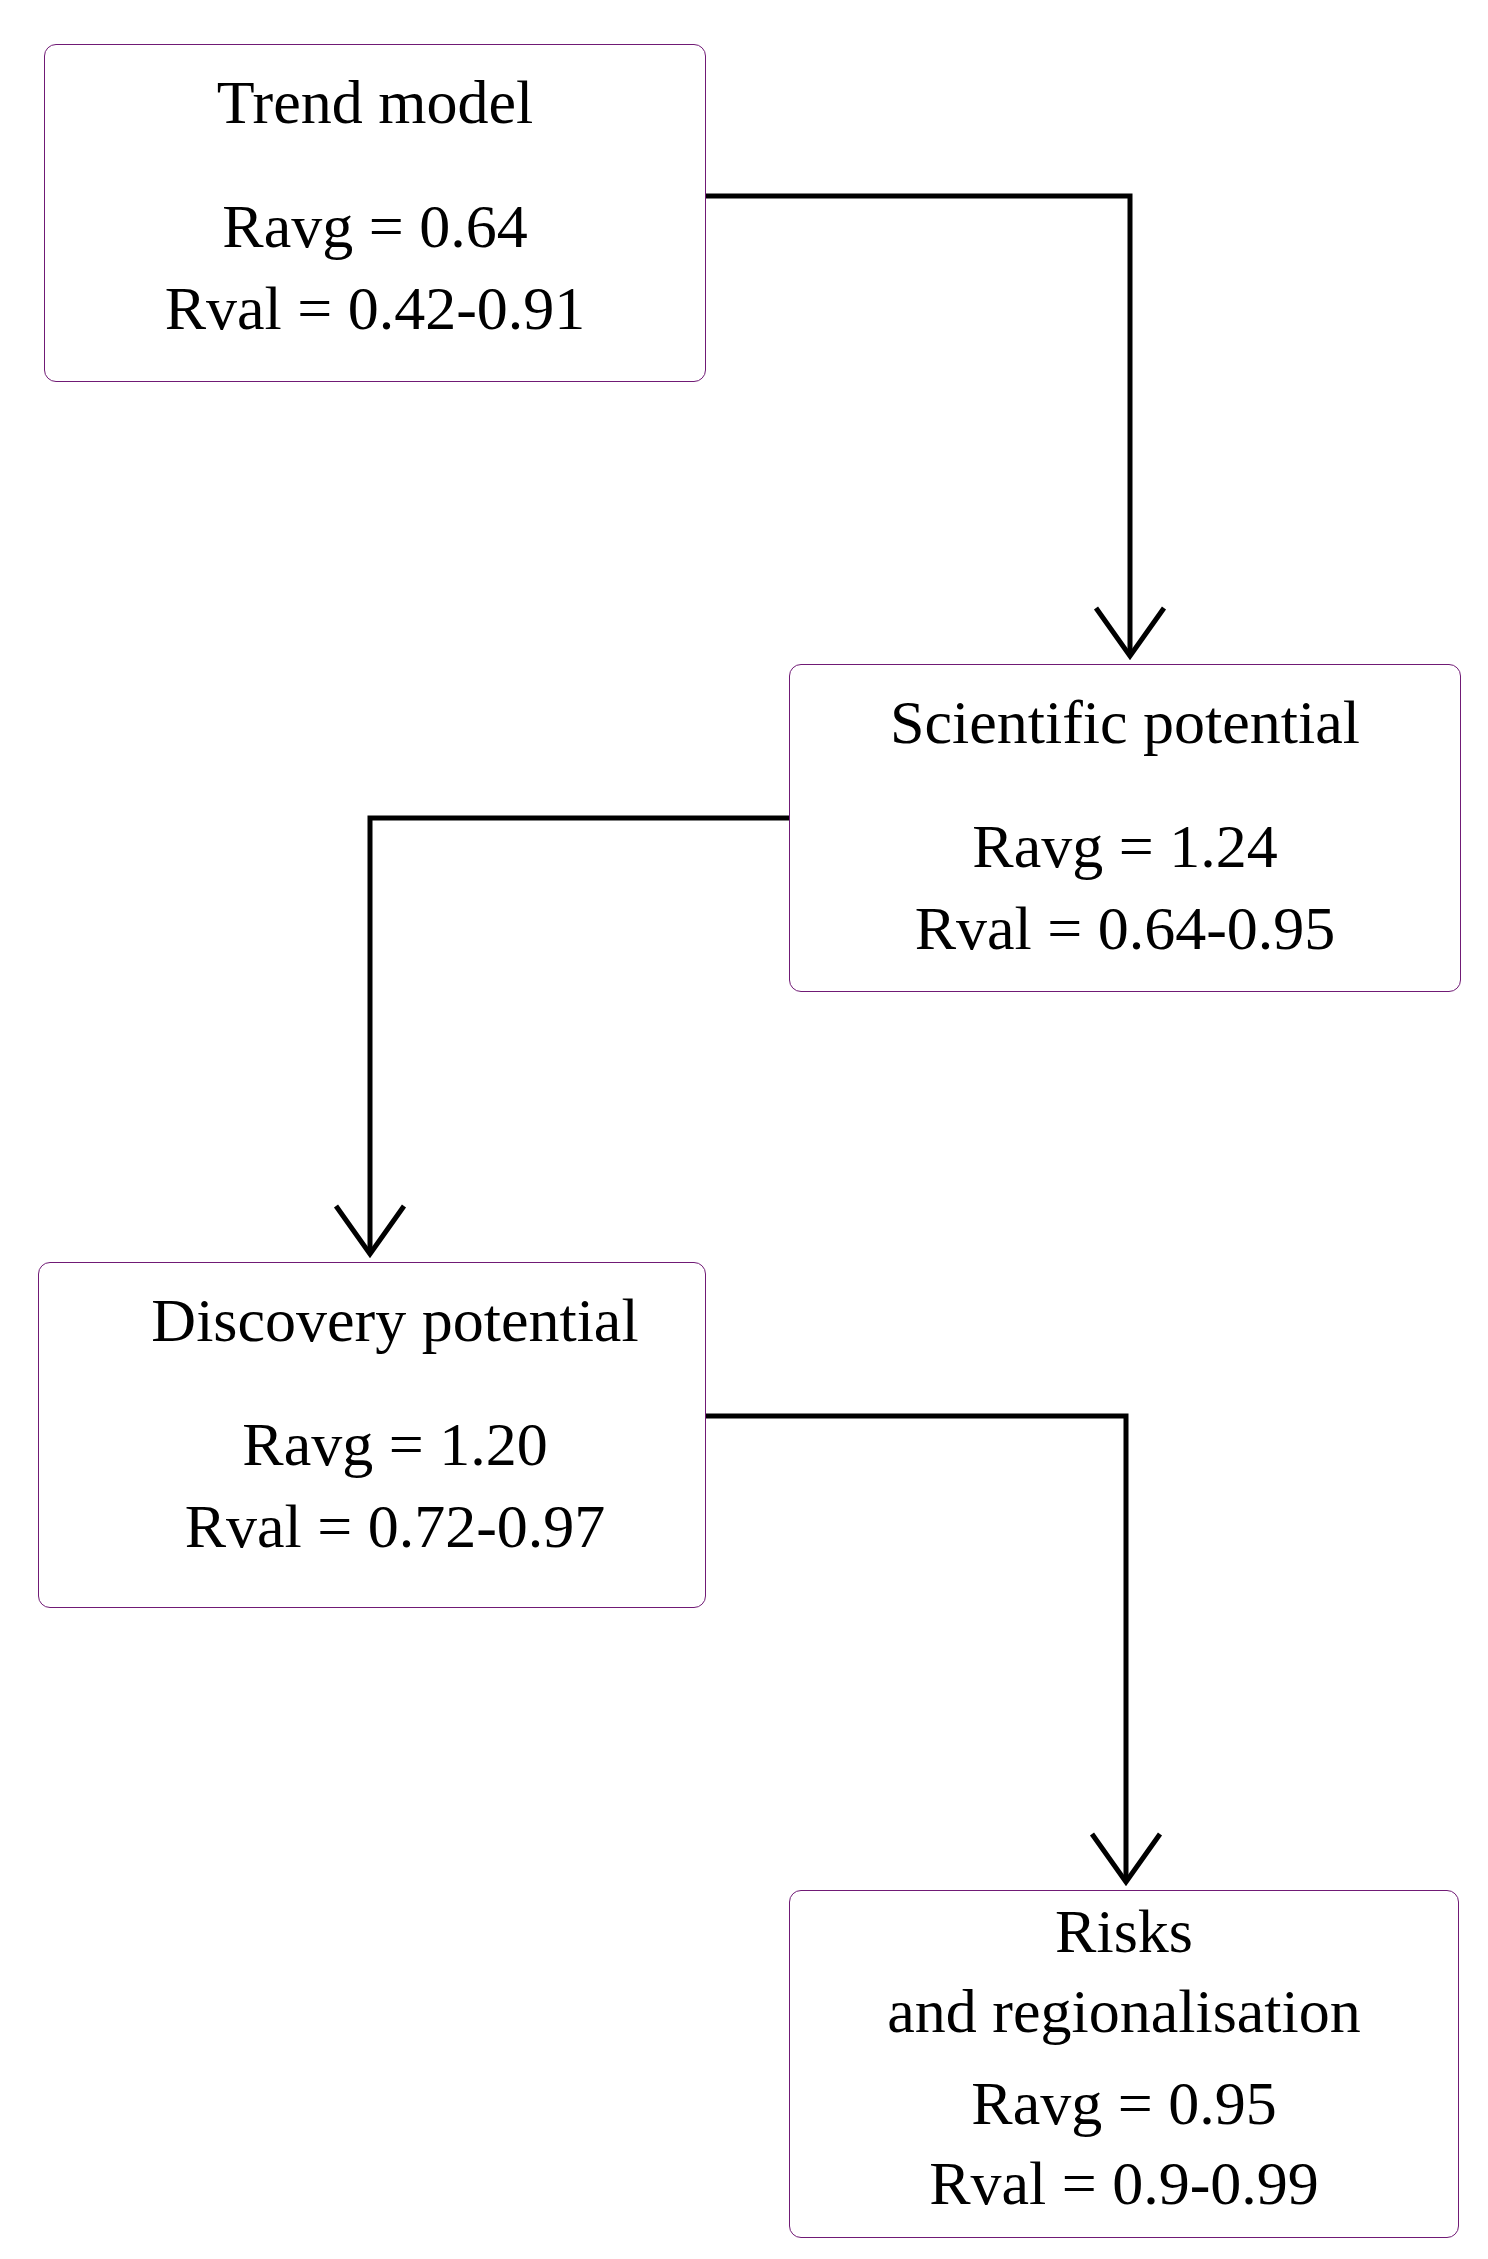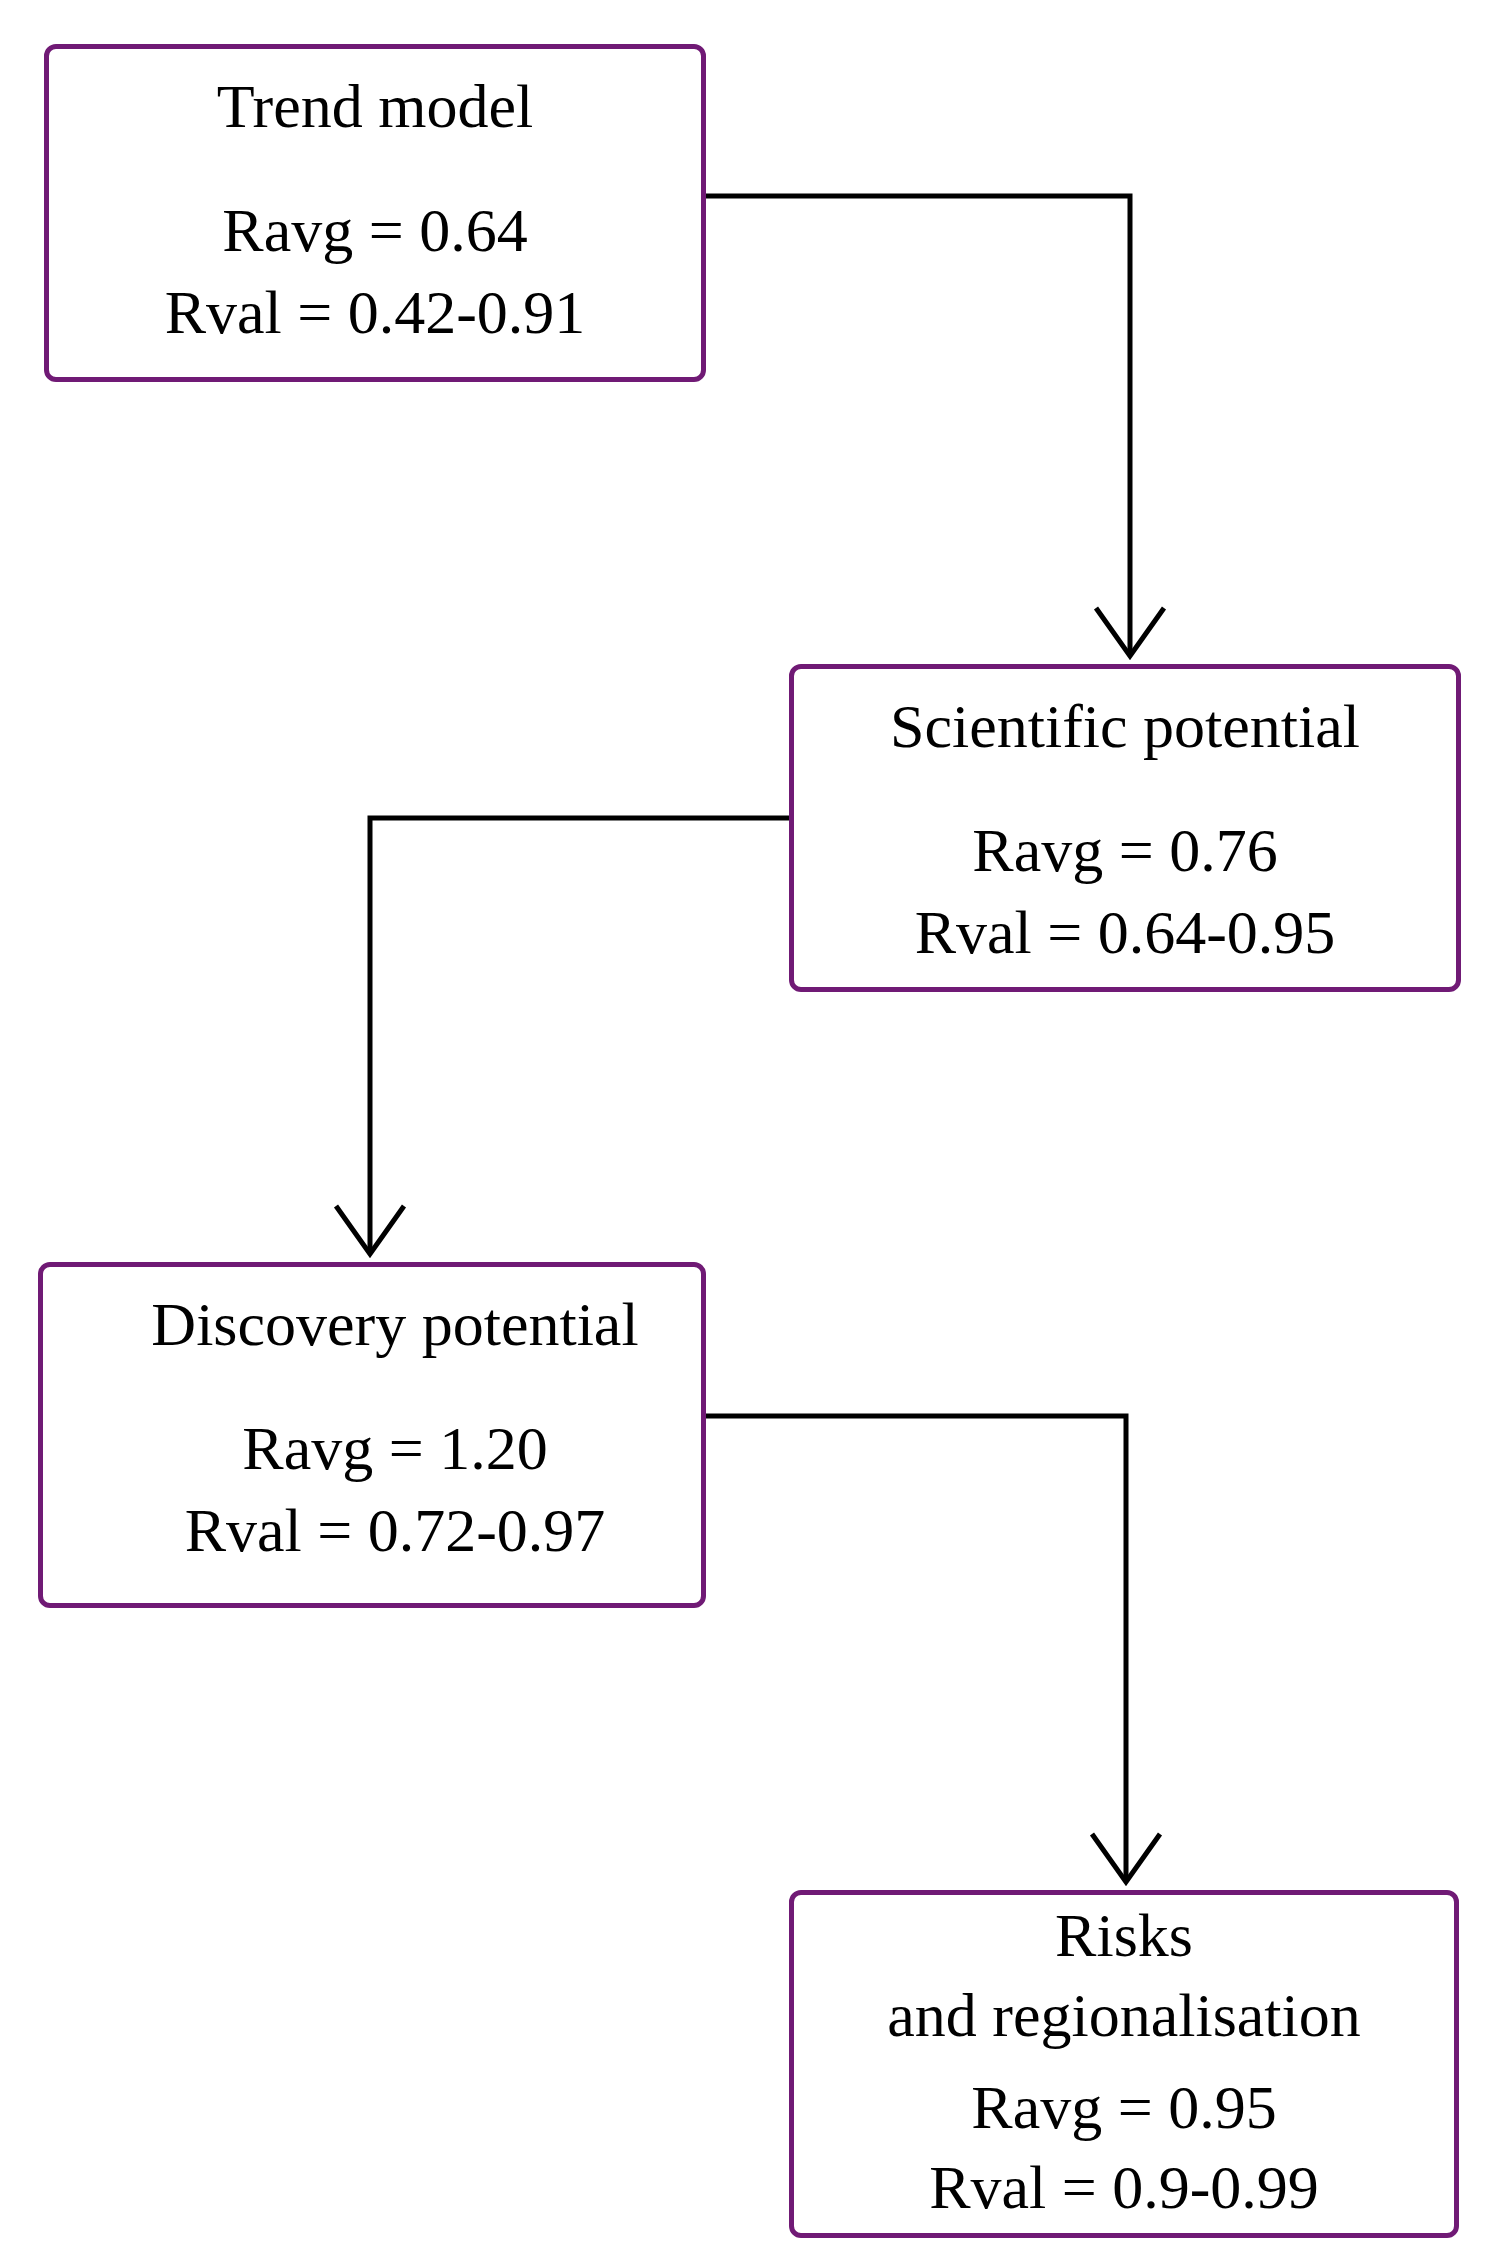--- a/index.html
+++ b/index.html
@@ -26,21 +26,21 @@
   #edge-layer path {
     fill: none;
     stroke: #000000;
     stroke-width: 5px;
     stroke-linejoin: miter;
   }
   .node {
     position: absolute;
     box-sizing: border-box;
     background: #ffffff;
-    border: 5px solid #701a75;
+    border: 1px solid #701a75;
     border-radius: 12px;
     text-align: center;
   }
   .node-title,
   .node-line {
     font-size: 62px;
     line-height: 82px;
     white-space: nowrap;
   }
   .node .title-block {
@@ -96,21 +96,21 @@
       <div class="node-line">Ravg = 0.64</div>
       <div class="node-line">Rval = 0.42-0.91</div>
     </div>
   </div>
 
   <div class="node" id="node-scientific">
     <div class="title-block">
       <div class="node-title">Scientific potential</div>
     </div>
     <div class="stats-block">
-      <div class="node-line">Ravg = 0.76</div>
+      <div class="node-line">Ravg = 1.24</div>
       <div class="node-line">Rval = 0.64-0.95</div>
     </div>
   </div>
 
   <div class="node" id="node-discovery">
     <div class="title-block">
       <div class="node-title">Discovery potential</div>
     </div>
     <div class="stats-block">
       <div class="node-line">Ravg = 1.20</div>

